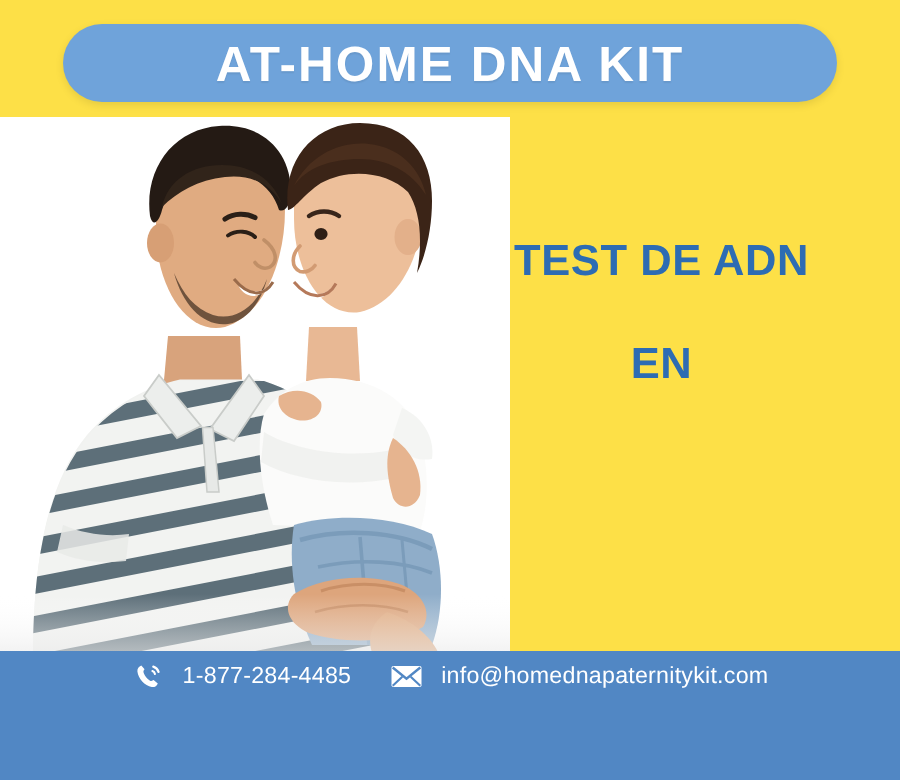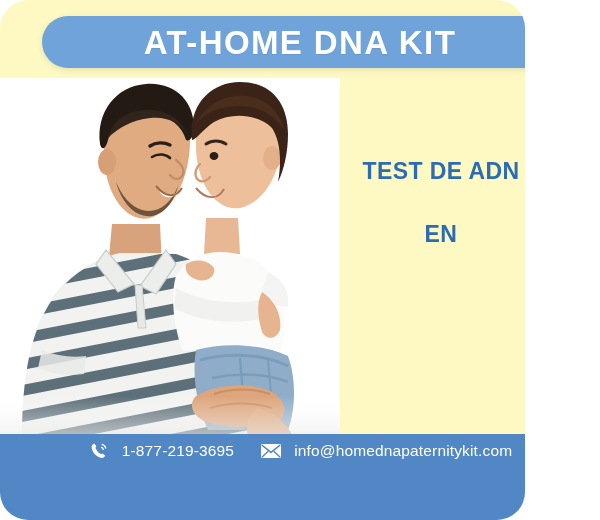--- a/index.html
+++ b/index.html
@@ -6,25 +6,24 @@
     margin: 0;
     padding: 0;
     background: #ffffff;
   }
   body {
     font-family: "Liberation Sans", sans-serif;
   }
 
   .poster {
     position: relative;
-    width: 525px;
+    width: 600px;
     height: 520px;
-    background: #fef9c3;
+    background: #fde047;
     overflow: hidden;
-    border-radius: 28px;
   }
 
   
   .banner {
     position: absolute;
     left: 42px;
     top: 16px;
     width: 516px;
     height: 52px;
     background: #6fa3da;
@@ -59,21 +58,21 @@
   
   .headline {
     position: absolute;
     left: 282px;
     top: 160px;
     width: 318px;
     text-align: center;
     color: #2d6cb3;
   }
   .headline .line {
-    font-size: 23px;
+    font-size: 29px;
     font-weight: bold;
     letter-spacing: 0.4px;
     line-height: 1;
     white-space: nowrap;
   }
   .headline .l1 { margin-bottom: 40px; }
   .headline .l2 { }
   .headline .l3 { }
 
   
@@ -262,21 +261,21 @@
       <div class="contact-item">
         <span class="contact-ico">
           <svg width="20" height="20" viewBox="0 0 20 20">
             <path d="M5.2 2.6 C3.6 3.2 2.4 4.8 2.6 6.6 C3.2 11.4 7.4 16 12.2 17
                      C14 17.3 15.6 16.2 16.2 14.6 L13.4 12.4 C12.6 13 11.6 13.2 10.8 12.6
                      C9 11.3 7.6 9.6 6.8 7.6 C6.4 6.7 6.7 5.8 7.4 5.2 Z" fill="#ffffff"></path>
             <path d="M13.2 3.4 C14.9 3.9 16.2 5.2 16.7 6.9" fill="none" stroke="#ffffff" stroke-width="1.5" stroke-linecap="round"></path>
             <path d="M12.6 6.4 C13.5 6.7 14.1 7.4 14.3 8.3" fill="none" stroke="#ffffff" stroke-width="1.4" stroke-linecap="round"></path>
           </svg>
         </span>
-        <span class="contact-text">1-877-219-3695</span>
+        <span class="contact-text">1-877-284-4485</span>
       </div>
 
       <div class="contact-item">
         <span class="contact-ico">
           <svg width="22" height="18" viewBox="0 0 22 18">
             <rect x="1" y="2" width="20" height="14" rx="1.2" fill="#ffffff"></rect>
             <path d="M1.8 3 L11 10.4 L20.2 3" fill="none" stroke="#5187c4" stroke-width="1.6"></path>
             <path d="M1.8 15.2 L8.2 9.2 M20.2 15.2 L13.8 9.2" fill="none" stroke="#5187c4" stroke-width="1.4"></path>
           </svg>
         </span>

